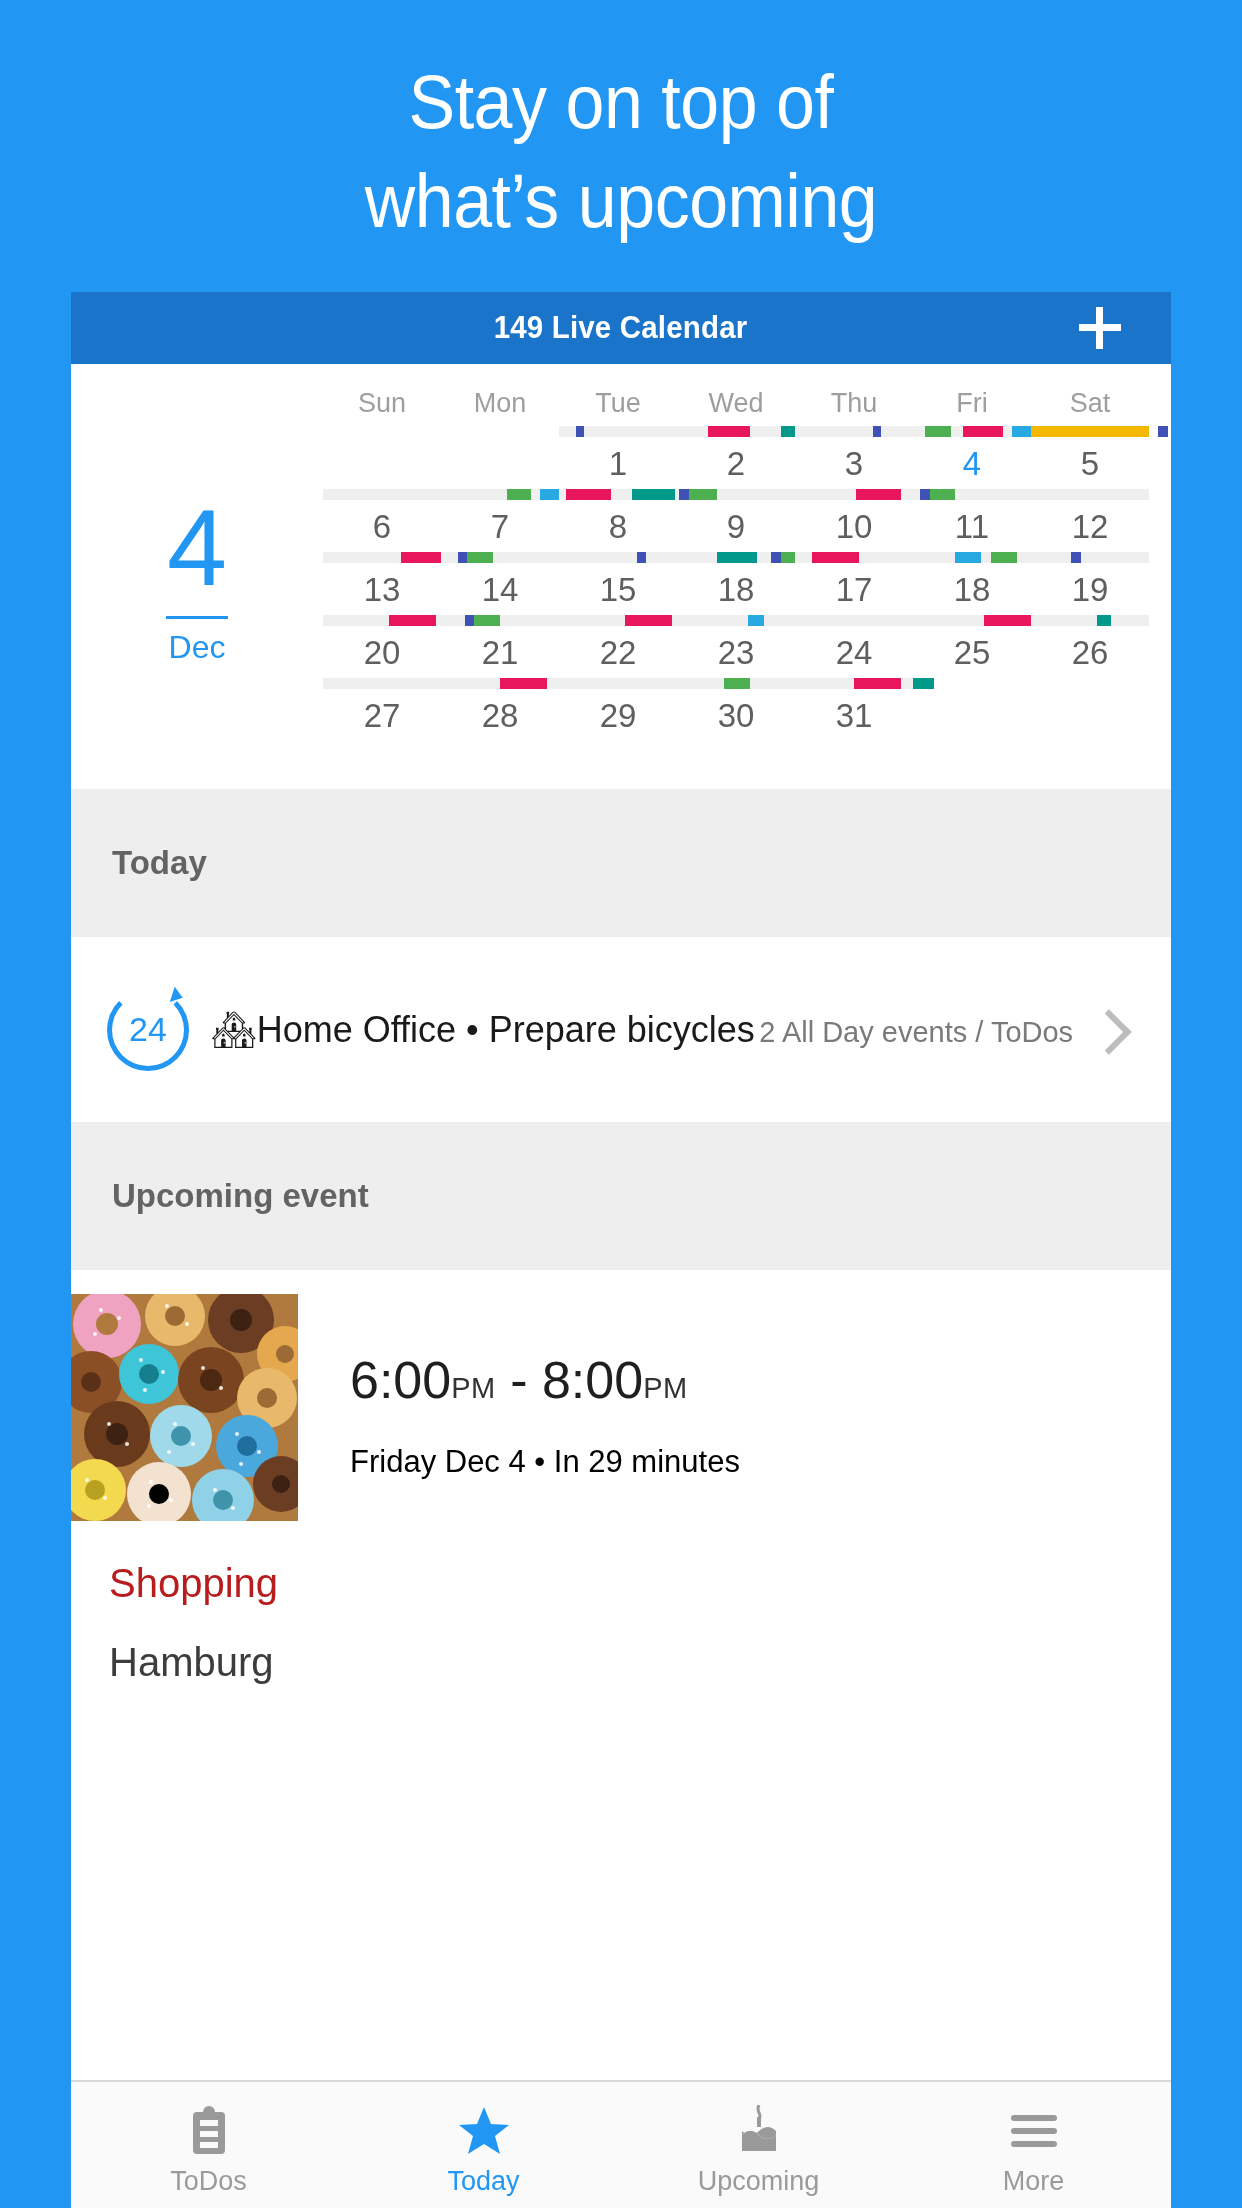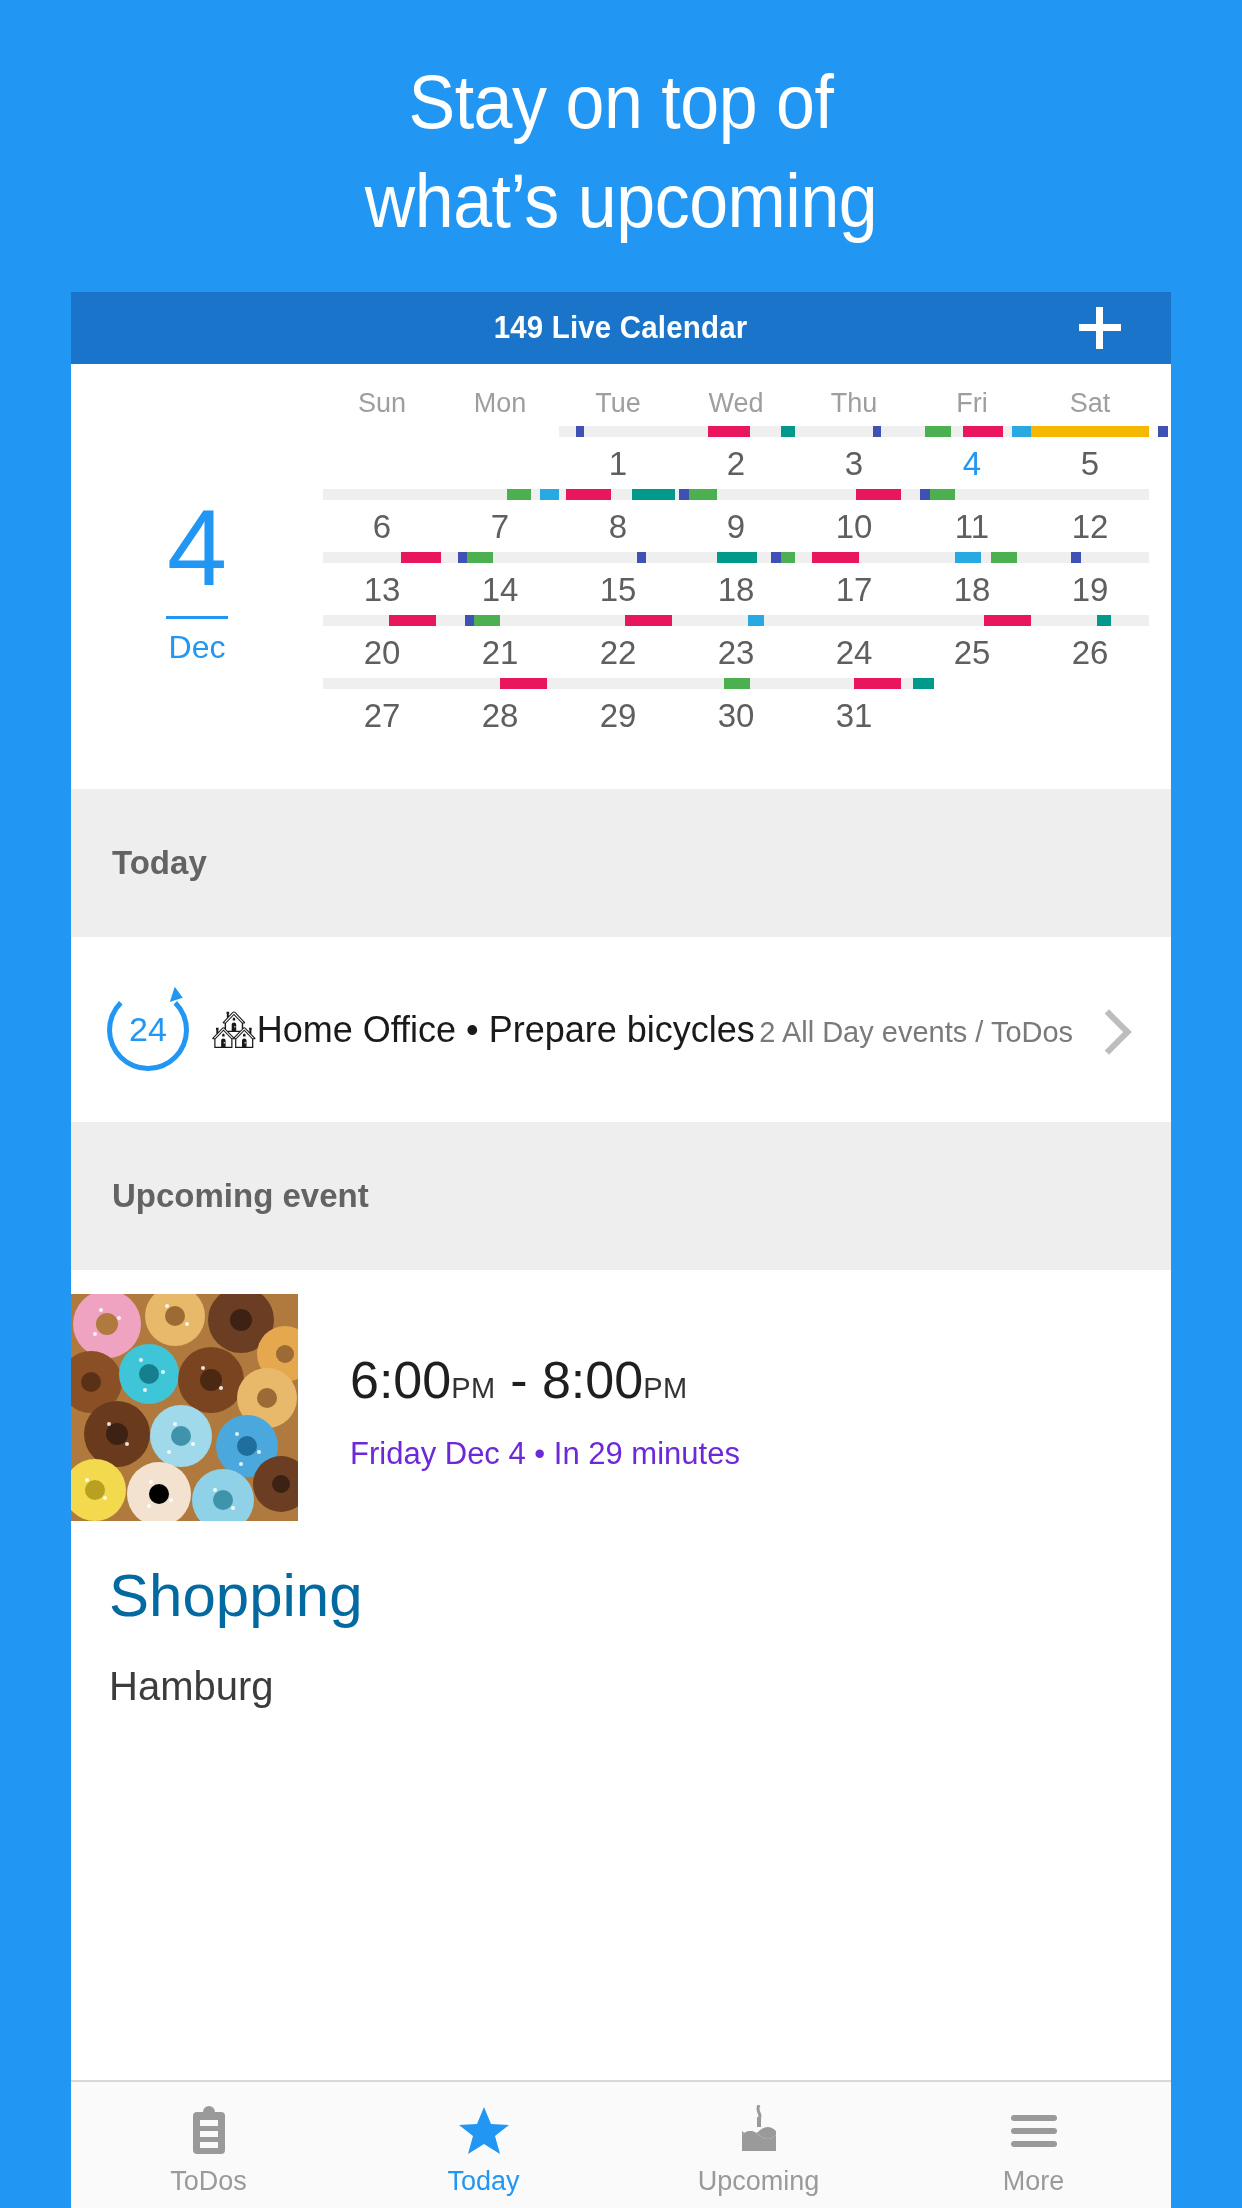--- a/index.html
+++ b/index.html
@@ -257,29 +257,29 @@
     white-space:nowrap;
   }
   #upcoming .up-time .ampm {
     font-size:29px;
     vertical-align:baseline;
     letter-spacing:0.5px;
     color:#333;
   }
   #upcoming .up-time .dash { font-size:52px; }
   #upcoming .up-when {
-    color:#6d28d9;
+    color:#000000;
     font-size:31px;
-    margin-top:20px;
+    margin-top:28px;
     font-family:"Liberation Sans Narrow","Liberation Sans",sans-serif;
     white-space:nowrap;
   }
   #upcoming .up-title {
-    color:#0369a1;
-    font-size:60px;
+    color:#b91c1c;
+    font-size:40px;
     font-weight:400;
     padding:40px 0 0 38px;
     font-family:"Liberation Sans Narrow","Liberation Sans",sans-serif;
   }
   #upcoming .up-place {
     color:#3c3c3c;
     font-size:40px;
     padding:34px 0 0 38px;
     font-family:"Liberation Sans Narrow","Liberation Sans",sans-serif;
   }

